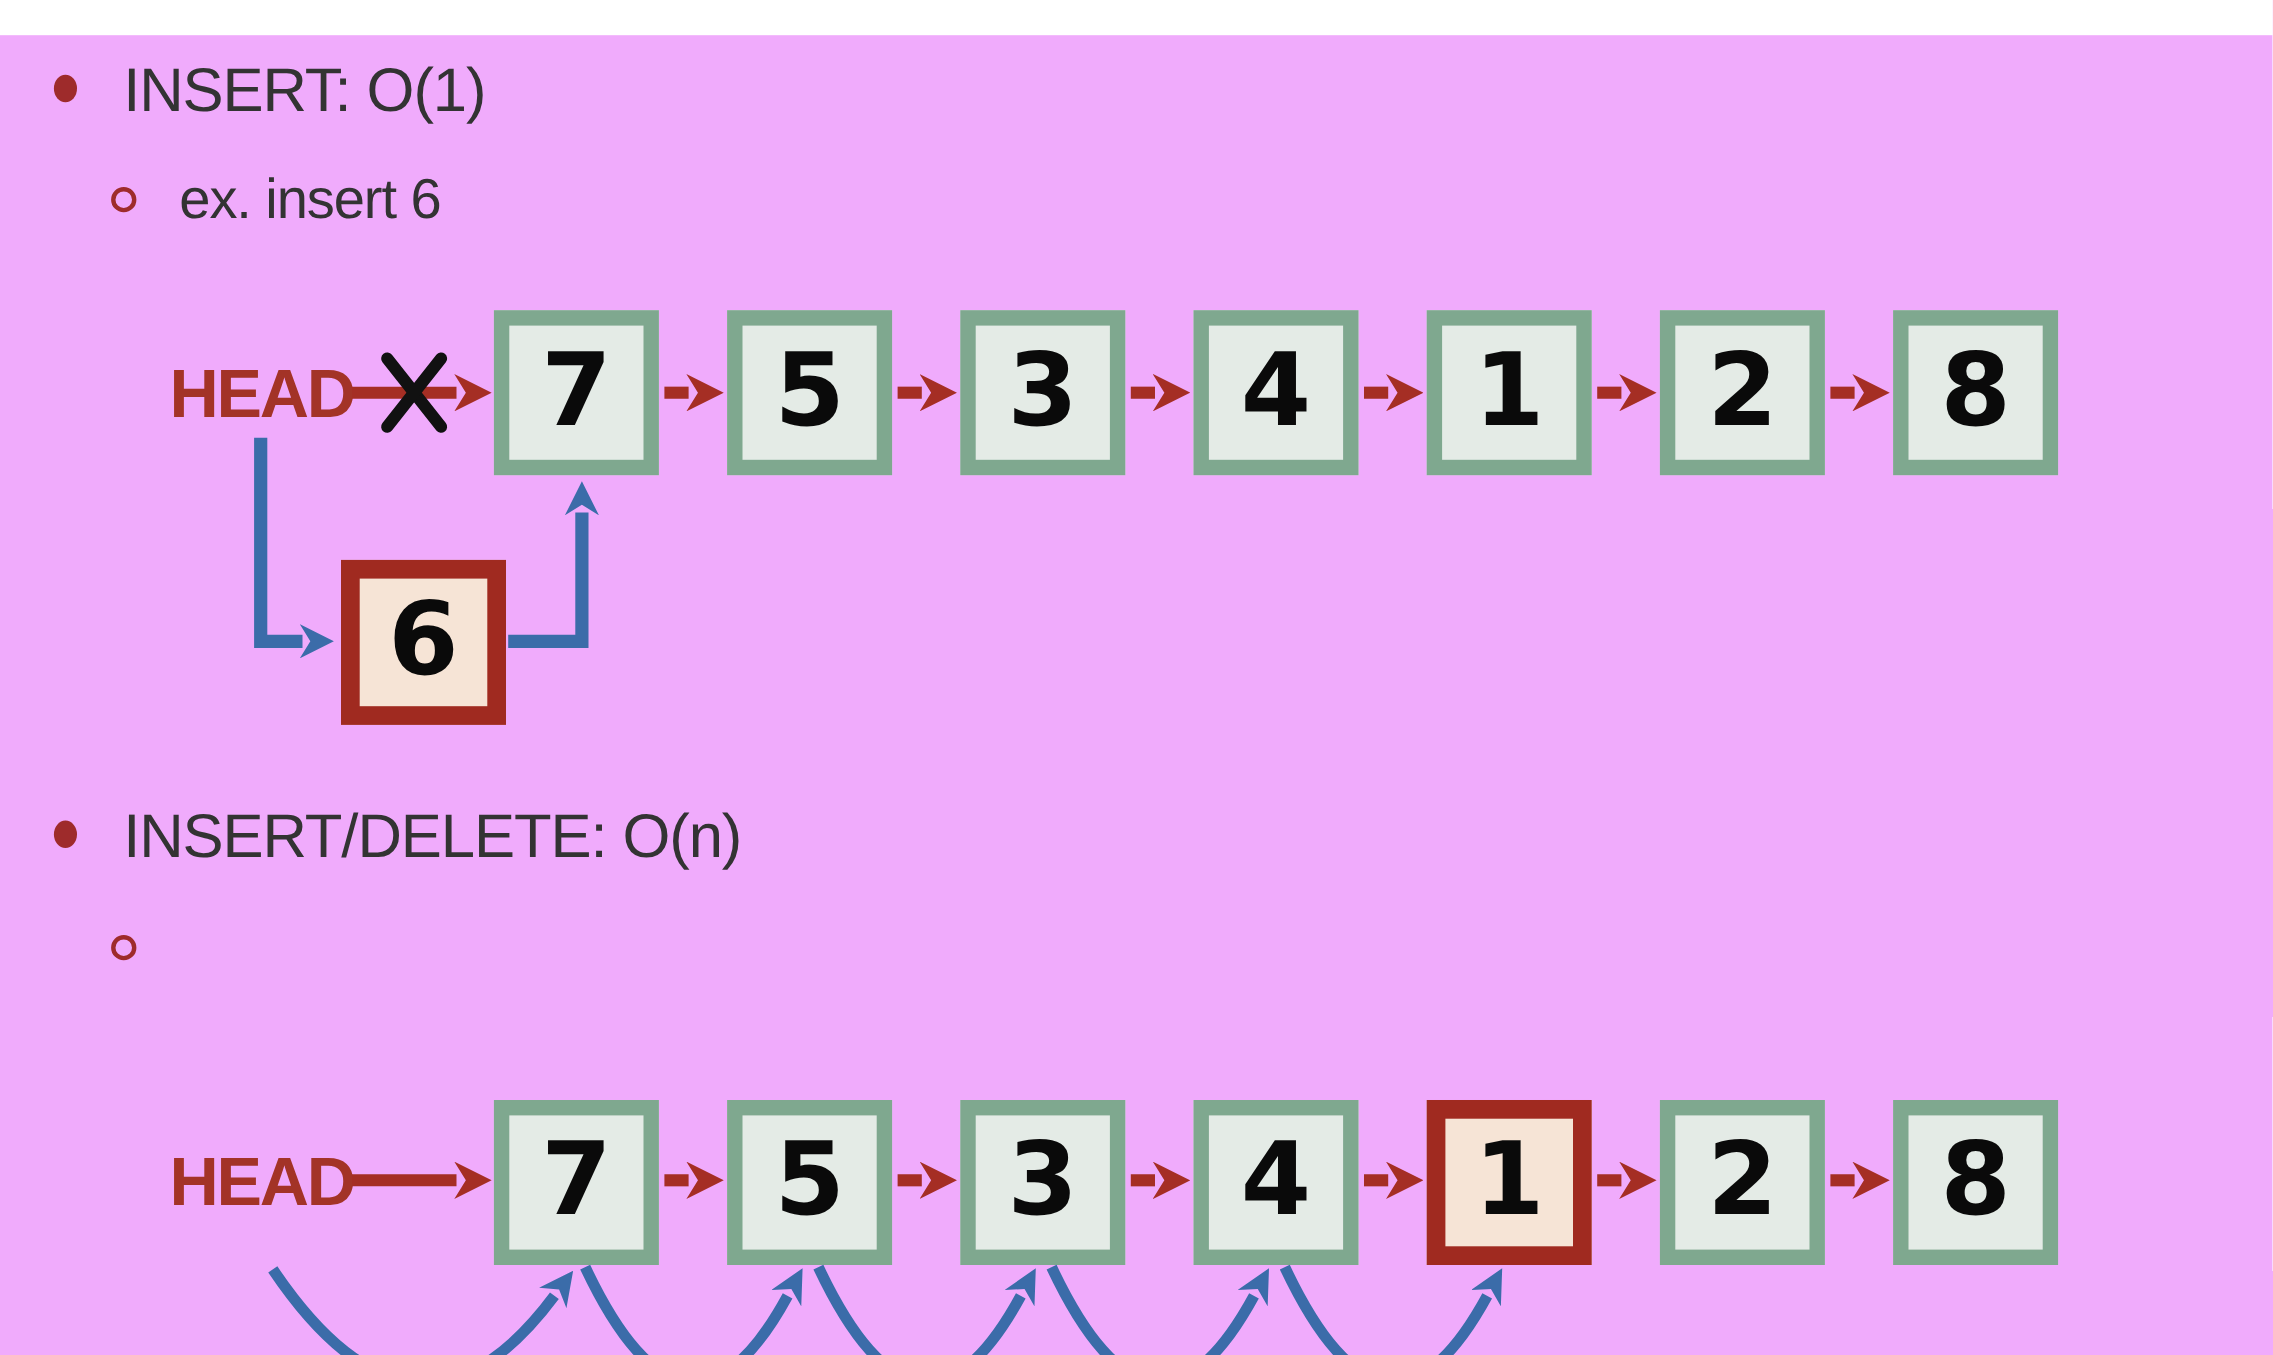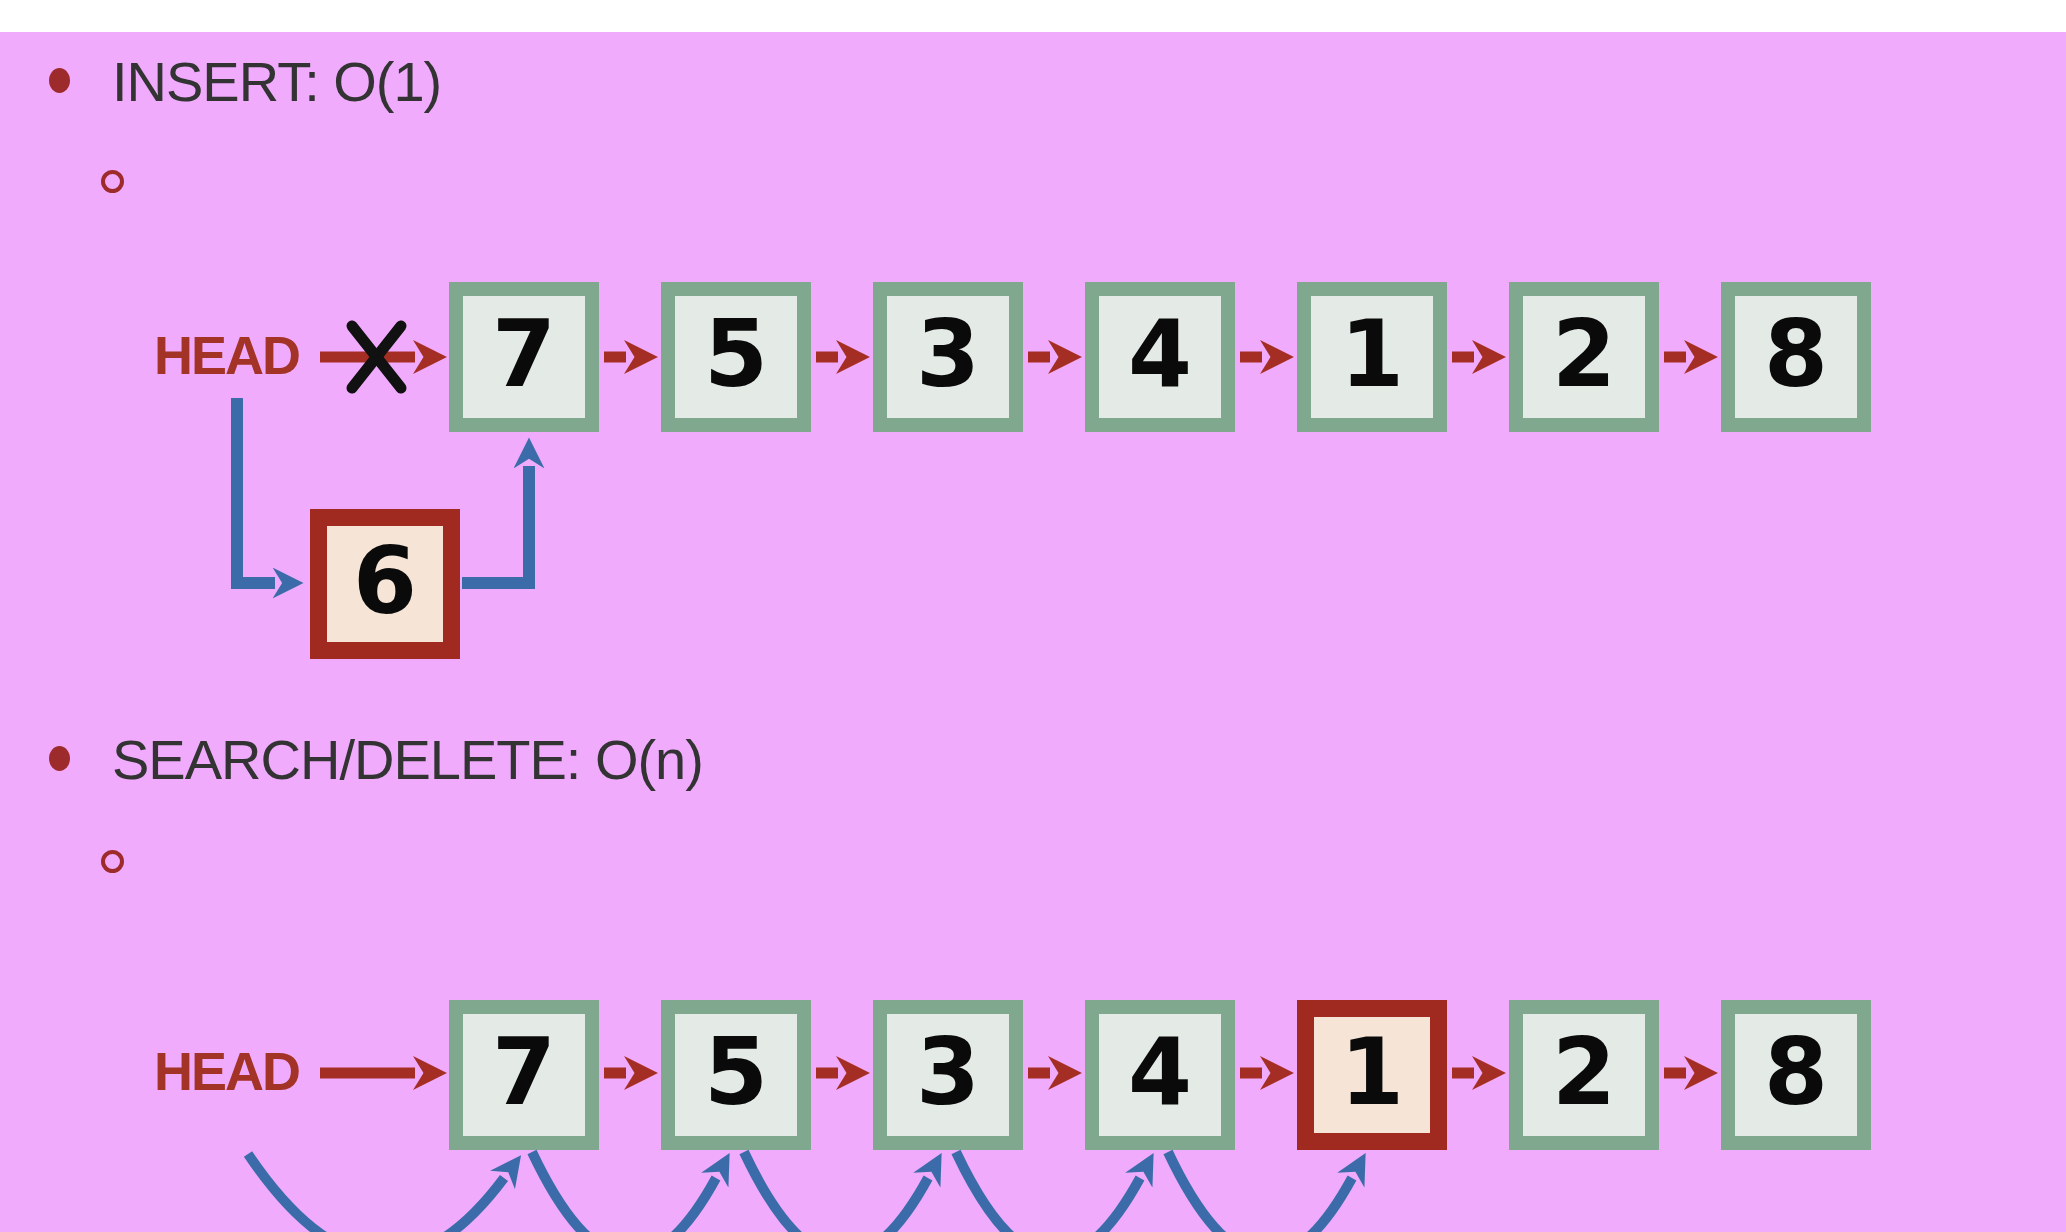--- a/index.html
+++ b/index.html
@@ -28,21 +28,21 @@
   }
   .circ{
     position:absolute;
     width:15px;height:15px;border-radius:50%;
     border:4px solid #9E2B2B;
     background:transparent;
   }
   
   .headlbl{
     position:absolute;
-    font-size:54px;font-weight:bold;letter-spacing:-2px;
+    font-size:62px;font-weight:bold;letter-spacing:-2px;
     color:#A33327;
     line-height:1;
     white-space:nowrap;
   }
   .node{
     position:absolute;
     width:122px;height:122px;
     background:#E4EBE6;
     border:14px solid #7FA88F;
     display:flex;align-items:center;justify-content:center;
@@ -67,23 +67,24 @@
 </style>
 </head>
 <body>
 
 <div class="slide">
 
   <span class="dot" style="left:49px;top:36px"></span>
   <div class="btxt lvl1" style="left:112px;top:18px">INSERT: O(1)</div>
 
   <span class="circ" style="left:101px;top:138px"></span>
+  <div class="btxt lvl2" style="left:163px;top:120px">ex. insert 6</div>
 
   <span class="dot" style="left:49px;top:714px"></span>
-  <div class="btxt lvl1" style="left:112px;top:696px">SEARCH/DELETE: O(n)</div>
+  <div class="btxt lvl1" style="left:112px;top:696px">INSERT/DELETE: O(n)</div>
 
   <span class="circ" style="left:101px;top:818px"></span>
 
   <div class="headlbl" style="left:154px;top:296px">HEAD</div>
 
   <div class="node" style="left:449px;top:250px">
       <span>7</span>
     </div>
   <div class="node" style="left:661px;top:250px">
       <span>5</span>

